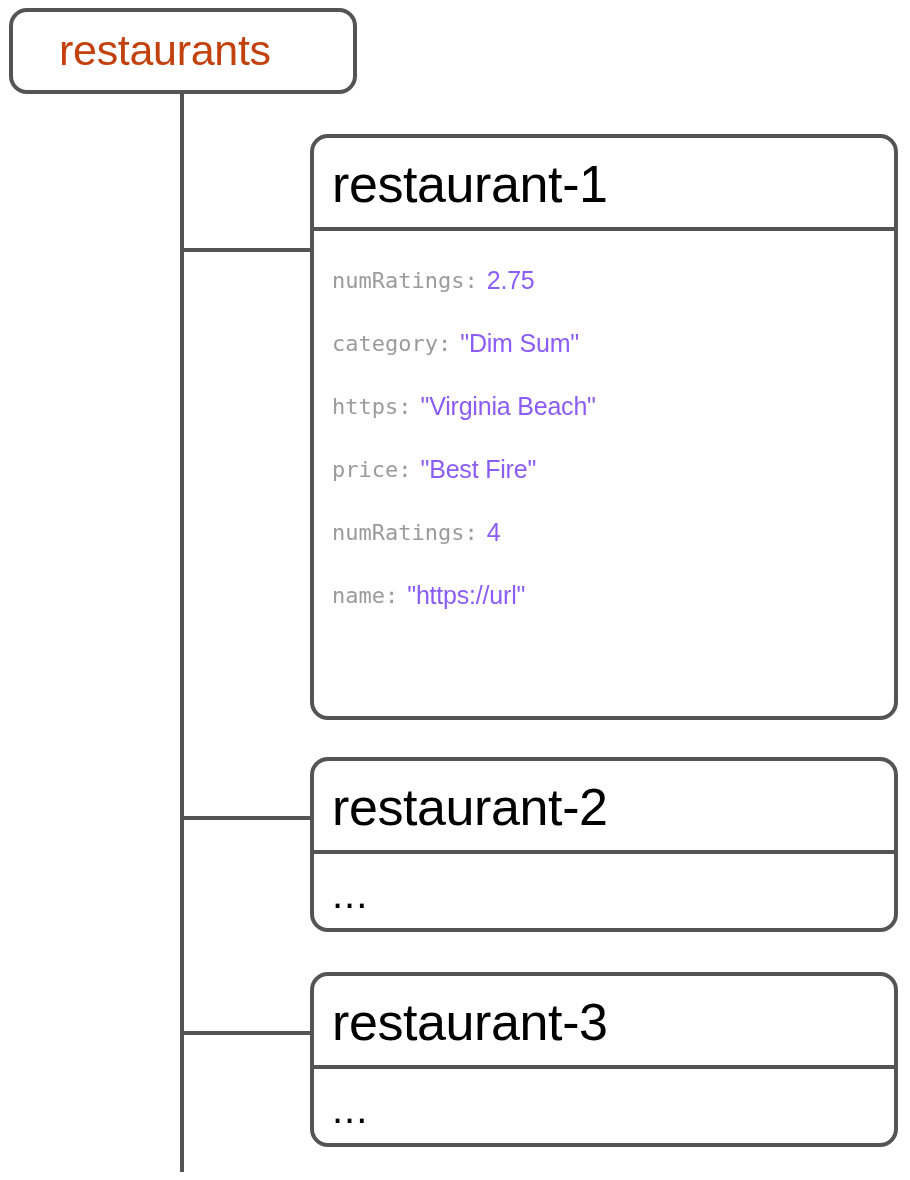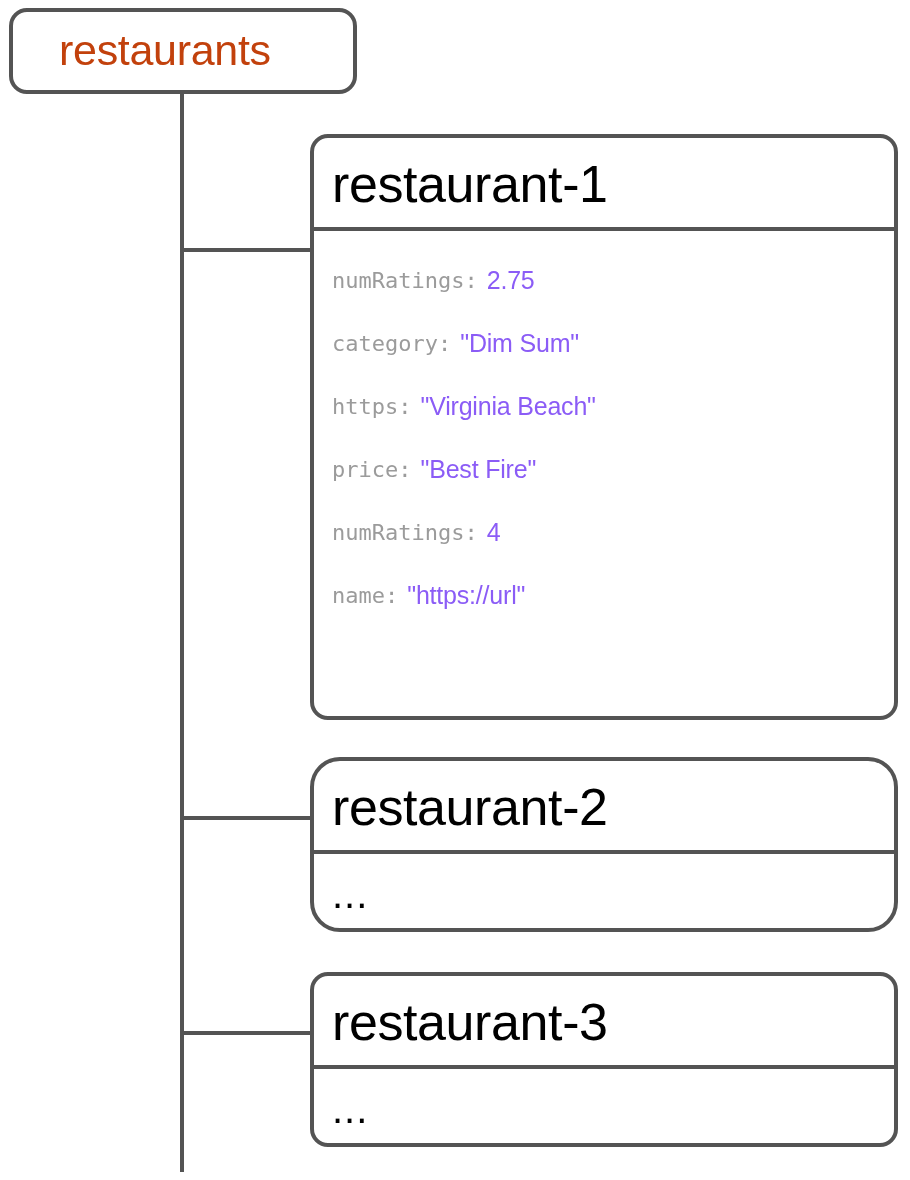--- a/index.html
+++ b/index.html
@@ -102,21 +102,21 @@
   }
   .ellipsis-text {
     font-size: 40px;
     line-height: 0.6;
     color: #000000;
     letter-spacing: 1px;
   }
 
   
   #node-restaurant-1 { left: 310px; top: 134px; width: 588px; height: 586px; }
-  #node-restaurant-2 { left: 310px; top: 757px; width: 588px; height: 175px; border-radius: 30px; }
+  #node-restaurant-2 { left: 310px; top: 757px; width: 588px; height: 175px; }
   #node-restaurant-3 { left: 310px; top: 972px; width: 588px; height: 175px; }
 </style>
 </head>
 <body>
 
 <div id="diagram">
 
   <div class="line-v" style="left:180px; top:94px; height:1078px;"></div>
 
   <div class="line-h" style="left:180px; top:248px; width:132px;"></div>

